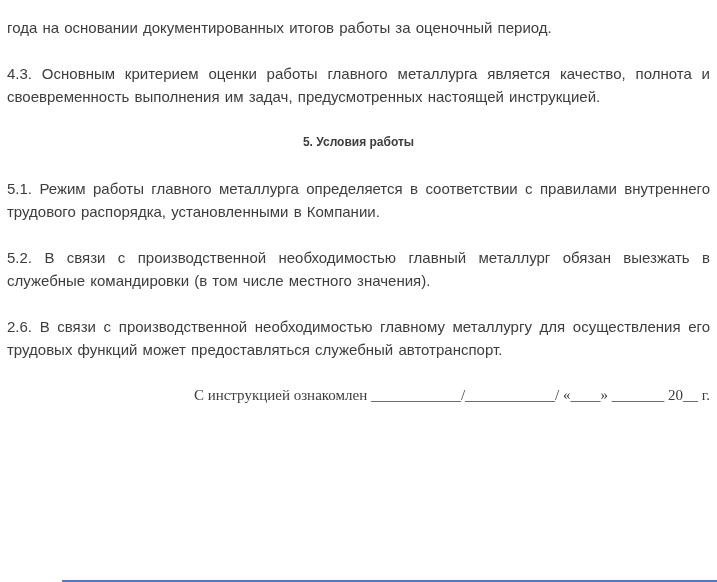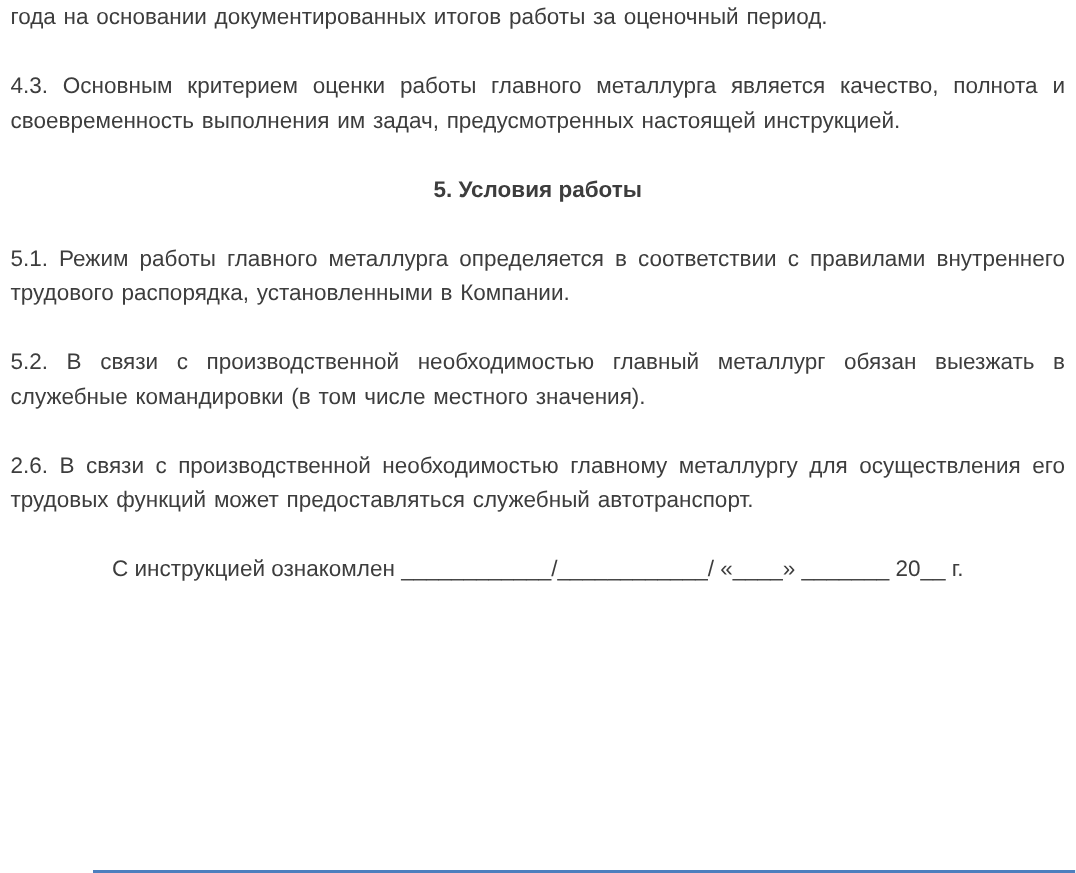--- a/index.html
+++ b/index.html
@@ -11,41 +11,42 @@
     position: relative;
     width: 717px;
     height: 582px;
     overflow: hidden;
     background: var(--bg, #ffffff);
     font-family: "Liberation Sans", "DejaVu Sans", sans-serif;
     font-size: 15px;
     line-height: 23px;
     color: var(--text, #3d3d3d);
     box-sizing: border-box;
-    padding: 0 7px;
+    padding: 16px 7px;
   }
   .para {
     margin: 23px 0 0 0;
     text-align: justify;
     word-spacing: 1px;
   }
   .para.first {
     margin-top: 0;
   }
   .heading {
     margin: 23px 0 0 0;
     font-weight: bold;
     text-align: center;
-    font-size: 15px;
+    font-size: 12px;
     line-height: 23px;
   }
   .sig-line {
     margin: 23px 0 0 0;
-    text-align: center;
+    text-align: right;
     white-space: nowrap;
+    font-family: Liberation Serif, serif;
   }
   .sig-caption {
     margin: 23px 0 0 0;
     text-align: left;
   }
   .footer-divider {
     position: absolute;
     left: 62px;
     right: 0;
     bottom: 0;

